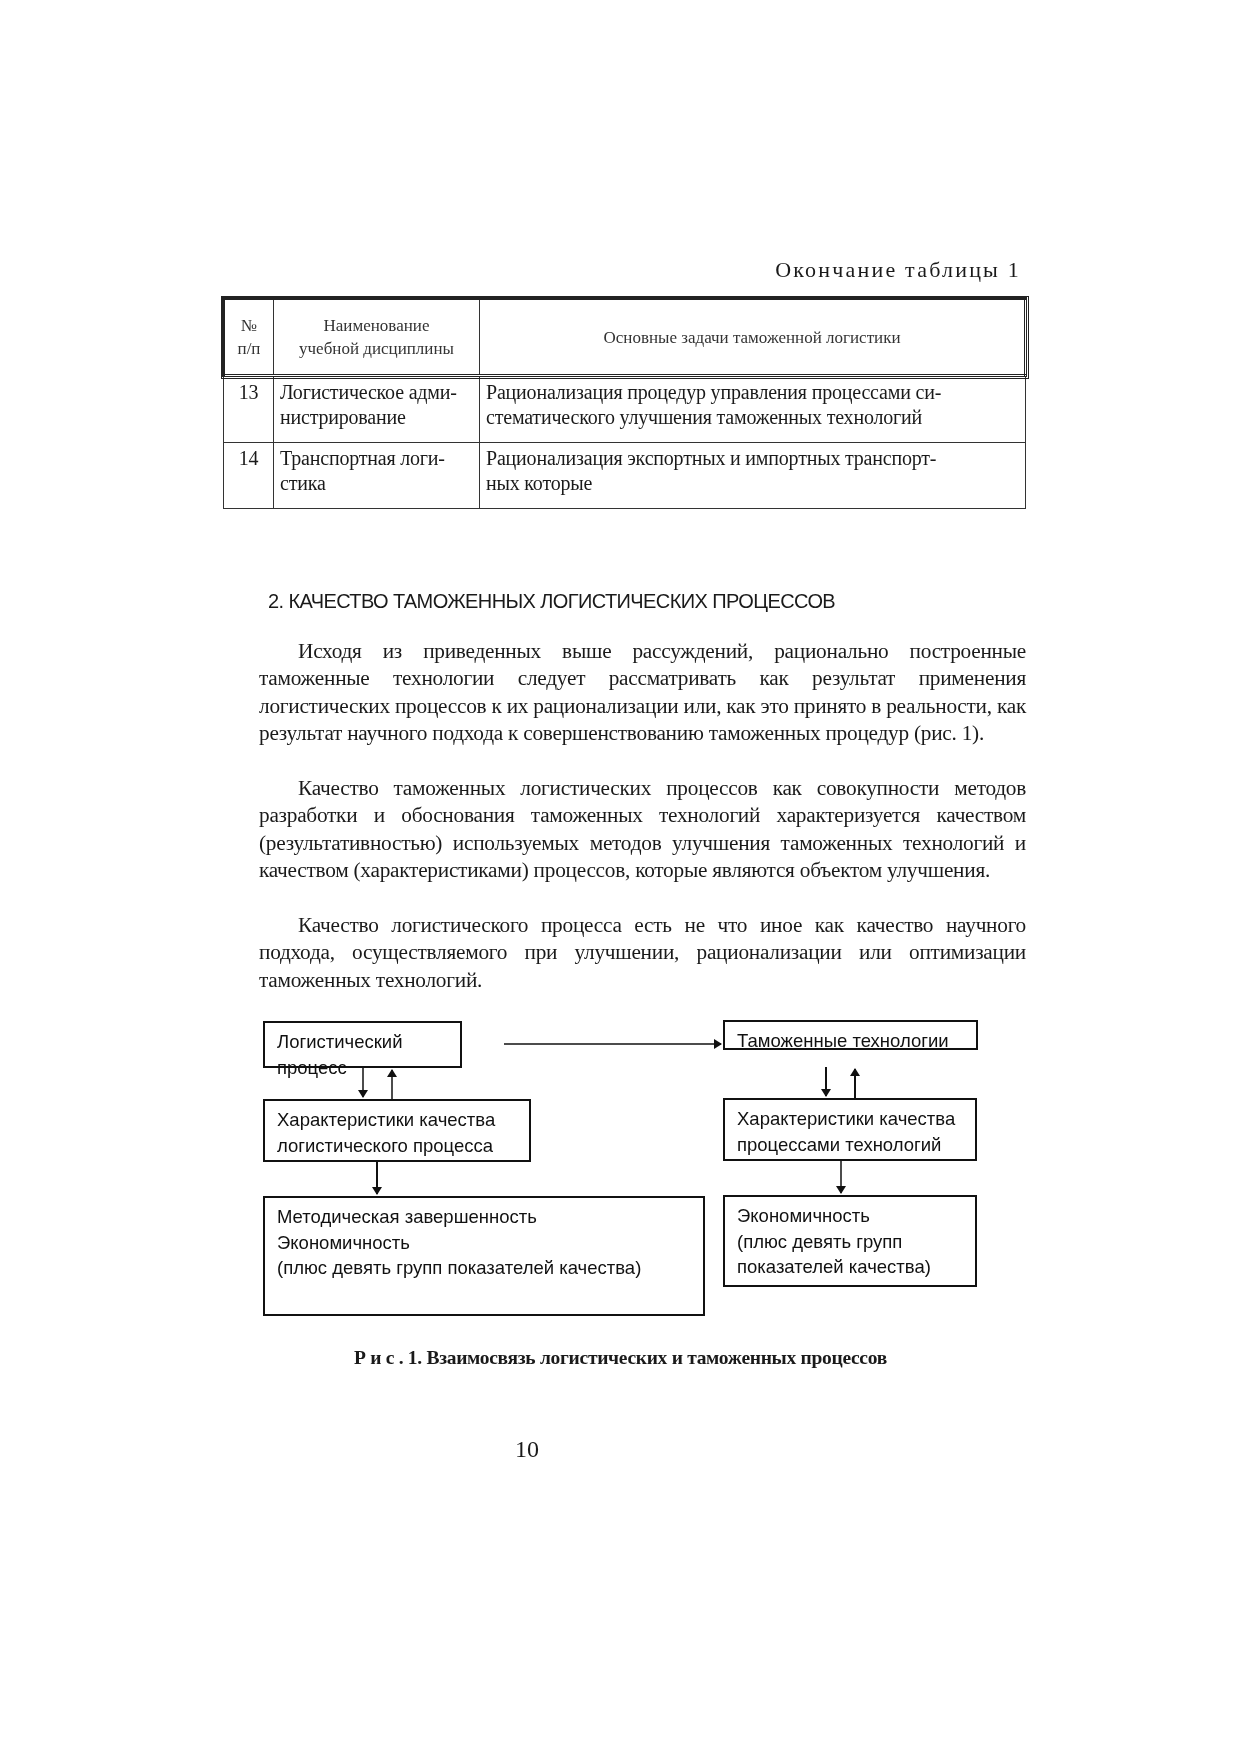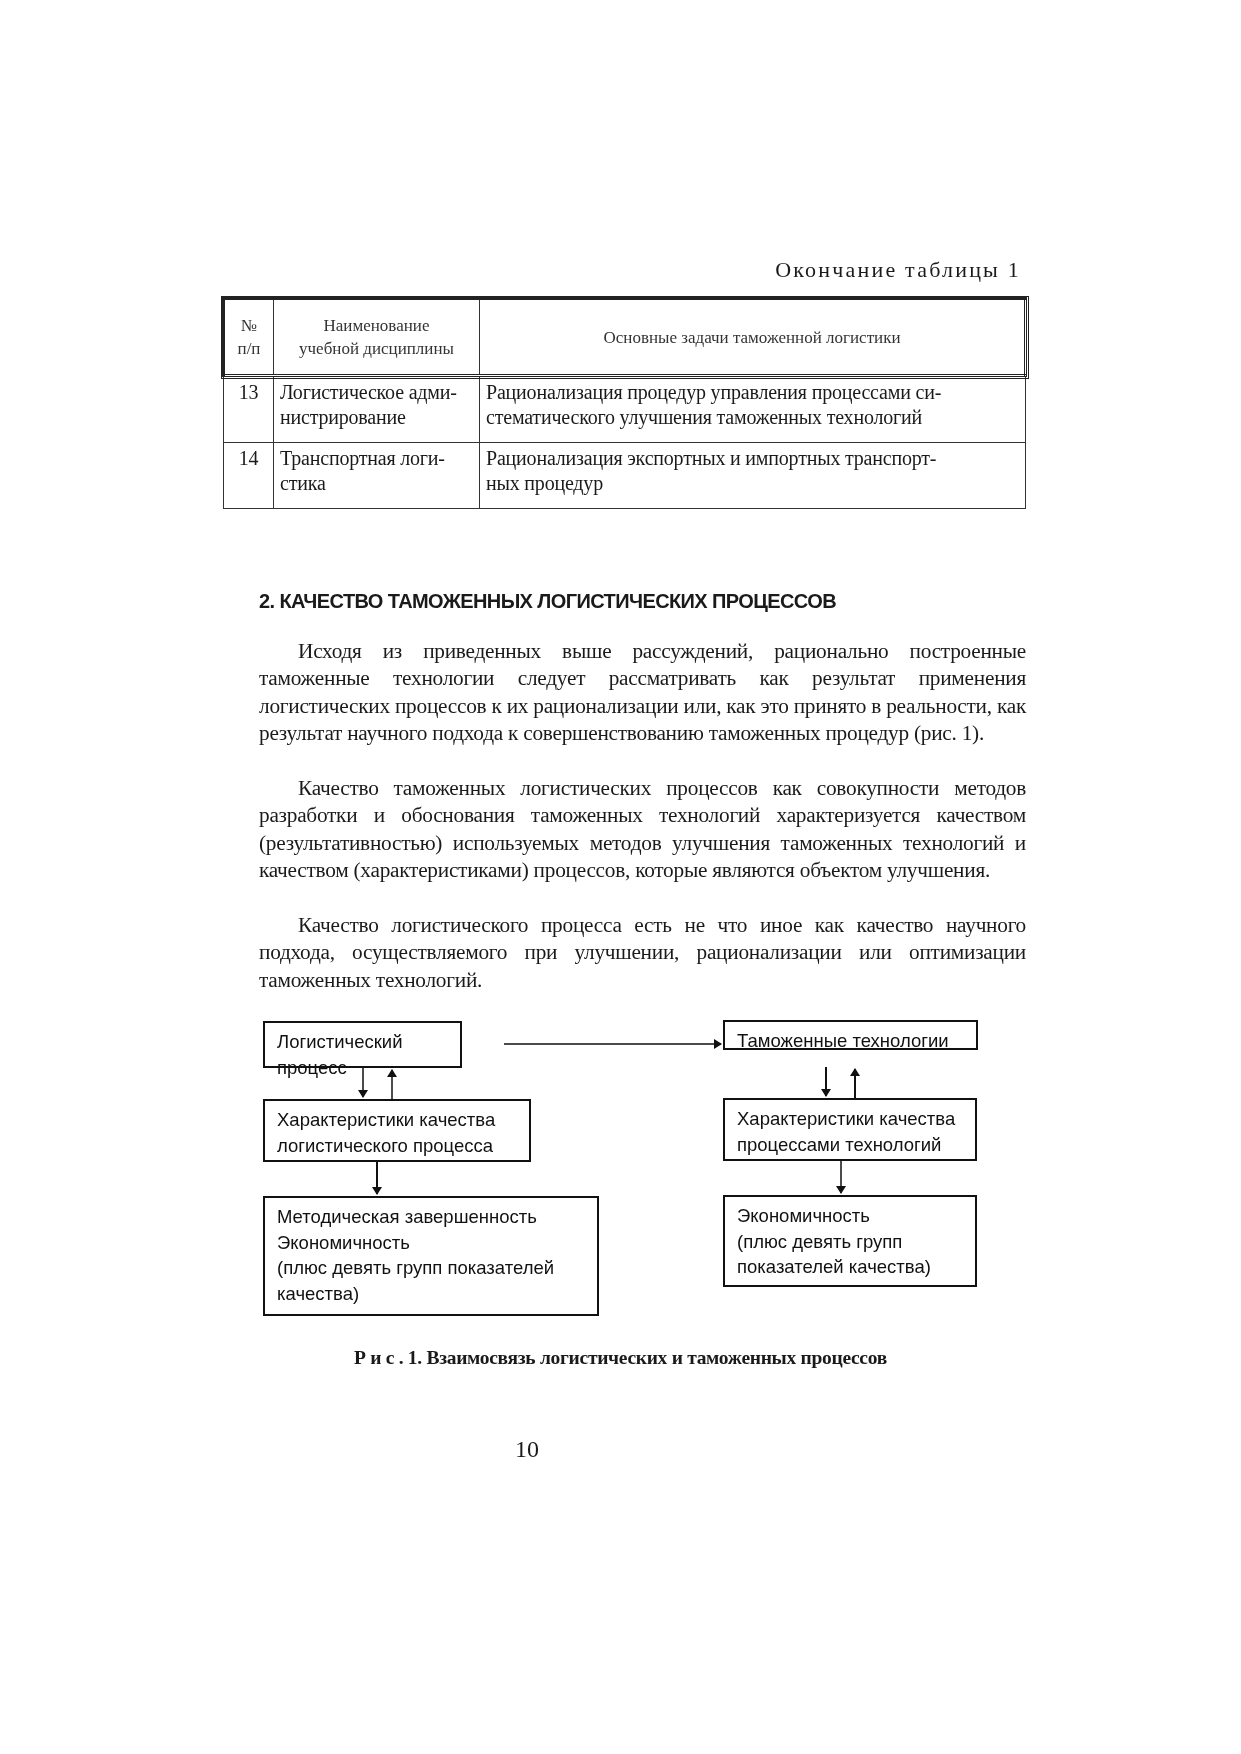--- a/index.html
+++ b/index.html
@@ -13,32 +13,32 @@
   #doc-table th, #doc-table td { border:1px solid #333; vertical-align:top; }
   #doc-table thead { outline:3px double #222; }
   #doc-table thead tr { border:3px double #222; }
   #doc-table th { font-weight:normal; font-size:17px; height:72px; vertical-align:middle; text-align:center; line-height:23px; color:#333; border-top:3px double #222; border-bottom:3px double #222; }
   #doc-table th:first-child { border-left:3px double #222; }
   #doc-table th:last-child { border-right:3px double #222; }
   #doc-table td { line-height:25px; padding:3px 6px 5px 6px; height:57px; font-size:20px; letter-spacing:-0.2px; }
   #doc-table td.num { text-align:center; padding:3px 2px; }
   .c1 { width:46px; } .c2 { width:203px; }
 
-  #section-heading { position:absolute; left:259px; top:590px; font-size:20px; font-weight:bold; letter-spacing:-0.6px; }
+  #section-heading { position:absolute; left:268px; top:590px; font-size:20px; font-weight:normal; letter-spacing:-0.6px; }
 
   .para { position:absolute; left:259px; width:767px; font-size:21.3px; line-height:27.4px; text-align:justify; letter-spacing:-0.25px; margin:0; }
   .para .indent { display:inline-block; width:39px; }
   #para-1 { top:638px; }
   #para-2 { top:775px; }
   #para-3 { top:912px; }
 
   .box { position:absolute; border:2px solid #111; box-sizing:border-box; font-size:18.5px; line-height:25.5px; padding:6px 0 0 12px; color:#111; }
   #box-logistic-process { left:263px; top:1021px; width:199px; height:47px; }
   #box-logistic-quality { left:263px; top:1099px; width:268px; height:63px; }
-  #box-logistic-indicators { left:263px; top:1196px; width:336px; height:120px; }
+  #box-logistic-indicators { left:263px; top:1196px; width:442px; height:120px; }
   #box-customs-tech { left:723px; top:1020px; width:255px; height:30px; }
   #box-customs-quality { left:723px; top:1098px; width:254px; height:63px; }
   #box-customs-indicators { left:723px; top:1195px; width:254px; height:92px; }
   #diagram-arrows { position:absolute; left:0; top:0; width:1241px; height:1754px; pointer-events:none; }
 
   #figure-caption { position:absolute; left:0; width:1241px; top:1347px; text-align:center; font-size:19.5px; font-weight:bold; letter-spacing:-0.3px; }
   #page-number { position:absolute; left:0; width:1054px; top:1436px; text-align:center; font-size:24px; }
 </style>
 </head>
 <body>
@@ -72,21 +72,21 @@
       </td>
     </tr>
     <tr>
       <td class="num">14</td>
       <td>
         <div>Транспортная логи-</div>
         <div>стика</div>
       </td>
       <td>
         <div>Рационализация экспортных и импортных транспорт-</div>
-        <div>ных процедур</div>
+        <div>ных которые</div>
       </td>
     </tr>
   </tbody>
 </table>
 
 <div id="section-heading" class="sans">2. КАЧЕСТВО ТАМОЖЕННЫХ ЛОГИСТИЧЕСКИХ ПРОЦЕССОВ</div>
 
 <p id="para-1" class="para serif"><span class="indent"></span><span>Исходя из приведенных выше рассуждений, рационально построенные таможенные технологии следует рассматривать как результат применения логистических процессов к их рационализации или, как это принято в реальности, как результат научного подхода к совершенствованию таможенных процедур (рис. 1).</span></p>
 <p id="para-2" class="para serif"><span class="indent"></span><span>Качество таможенных логистических процессов как совокупности методов разработки и обоснования таможенных технологий характеризуется качеством (результативностью) используемых методов улучшения таможенных технологий и качеством (характеристиками) процессов, которые являются объектом улучшения.</span></p>
 <p id="para-3" class="para serif"><span class="indent"></span><span>Качество логистического процесса есть не что иное как качество научного подхода, осуществляемого при улучшении, рационализации или оптимизации таможенных технологий.</span></p>

